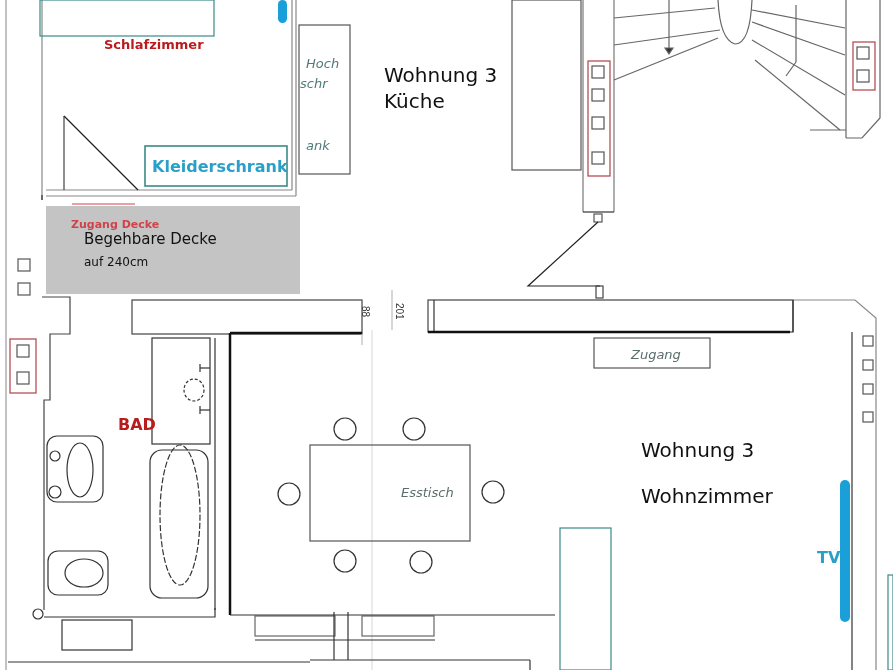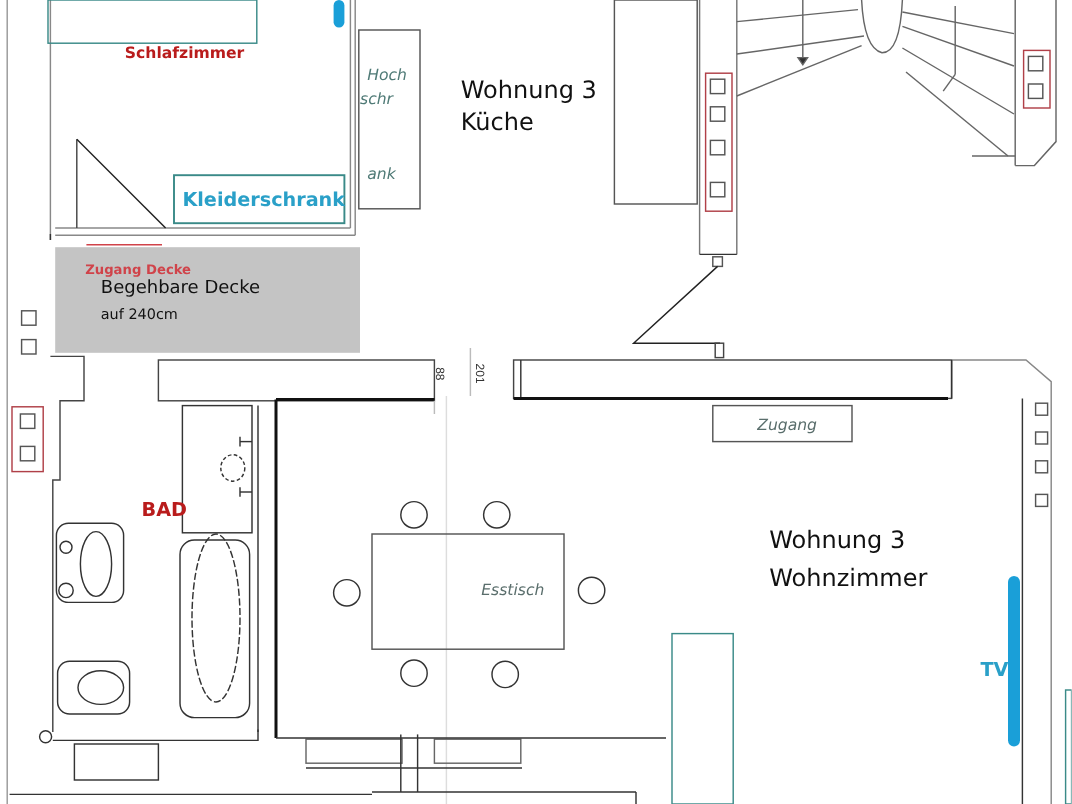--- a/index.html
+++ b/index.html
@@ -166,17 +166,17 @@
 <div class="lbl room" style="left:84px;top:255px;font-size:12px;">auf 240cm</div>
 
 <div class="lbl" style="left:371px;top:306px;font-size:10px;color:#333;transform:rotate(90deg);transform-origin:left top;">88</div>
 <div class="lbl" style="left:405px;top:303px;font-size:10px;color:#333;transform:rotate(90deg);transform-origin:left top;">201</div>
 
 <div class="lbl furn" style="left:631px;top:347px;">Zugang</div>
 
 <div class="lbl room-bold" style="left:118px;top:415px;font-size:16px;">BAD</div>
 
 <div class="lbl room" style="left:641px;top:438px;">Wohnung 3</div>
-<div class="lbl room" style="left:641px;top:469px;">Wohnzimmer</div>
+<div class="lbl room" style="left:641px;top:484px;">Wohnzimmer</div>
 
 <div class="lbl furn" style="left:361px;top:485px;margin-left:40px;">Esstisch</div>
 
 <div class="lbl teal" style="left:817px;top:548px;">TV</div>
 
 </body></html>

